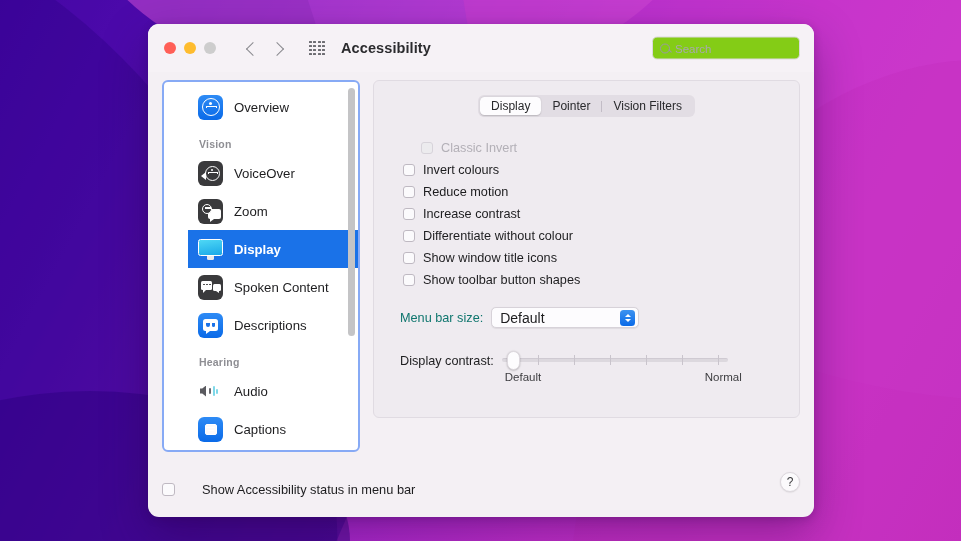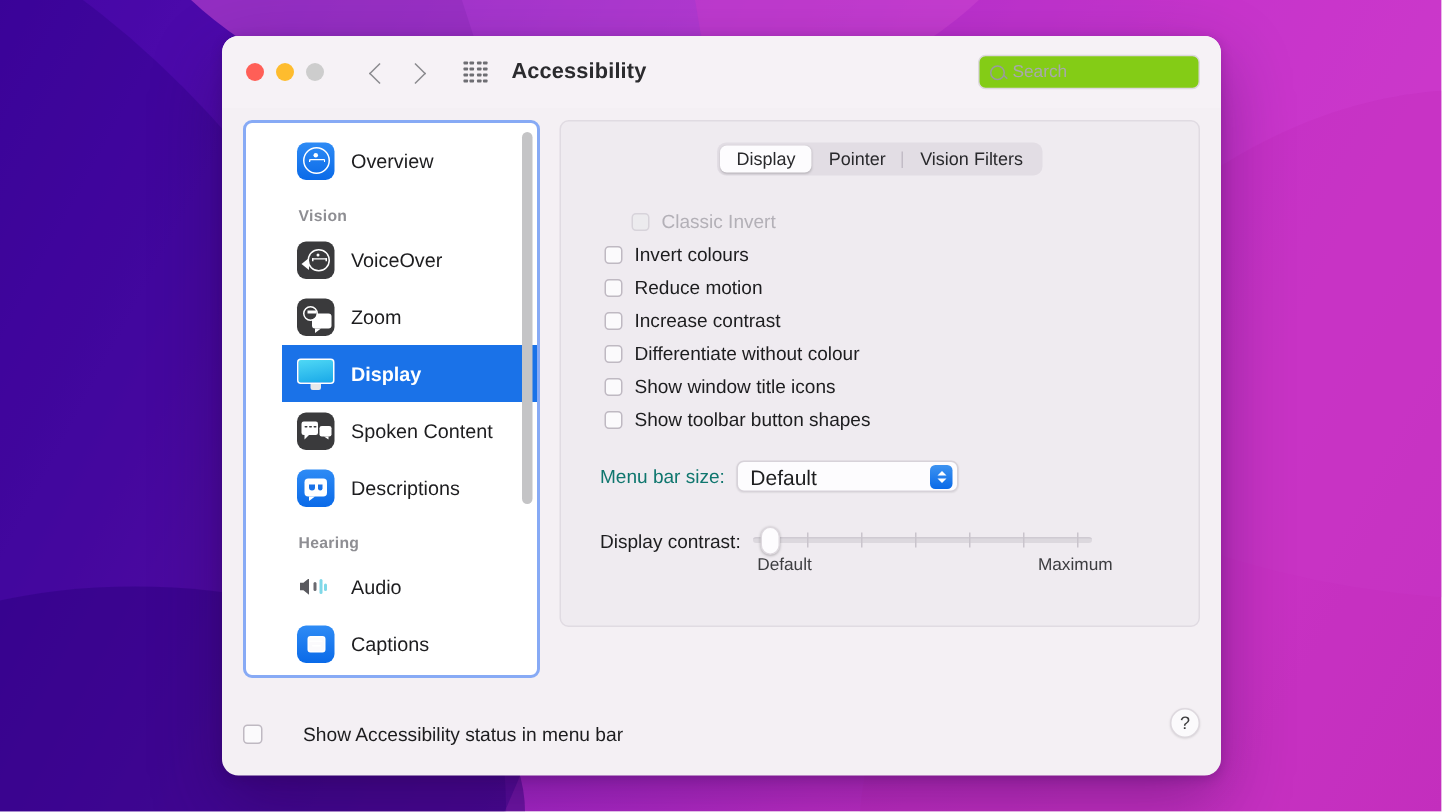--- a/index.html
+++ b/index.html
@@ -814,21 +814,21 @@
           <div id="slider-area">
             <div id="slider-track"></div>
             <div class="s-tick" style="left:36px"></div>
             <div class="s-tick" style="left:72px"></div>
             <div class="s-tick" style="left:108px"></div>
             <div class="s-tick" style="left:144px"></div>
             <div class="s-tick" style="left:180px"></div>
             <div class="s-tick" style="left:216px"></div>
             <div id="slider-thumb"></div>
             <span class="s-cap" id="cap-normal">Default</span>
-            <span class="s-cap" id="cap-max">Maximum</span>
+            <span class="s-cap" id="cap-max">Normal</span>
           </div>
         </div>
 
       </div>
     </div>
 
     <div id="window-footer">
       <div id="footer-cb-row">
         <div id="footer-cbox"></div>
         <span id="footer-label">Show Accessibility status in menu bar</span>

